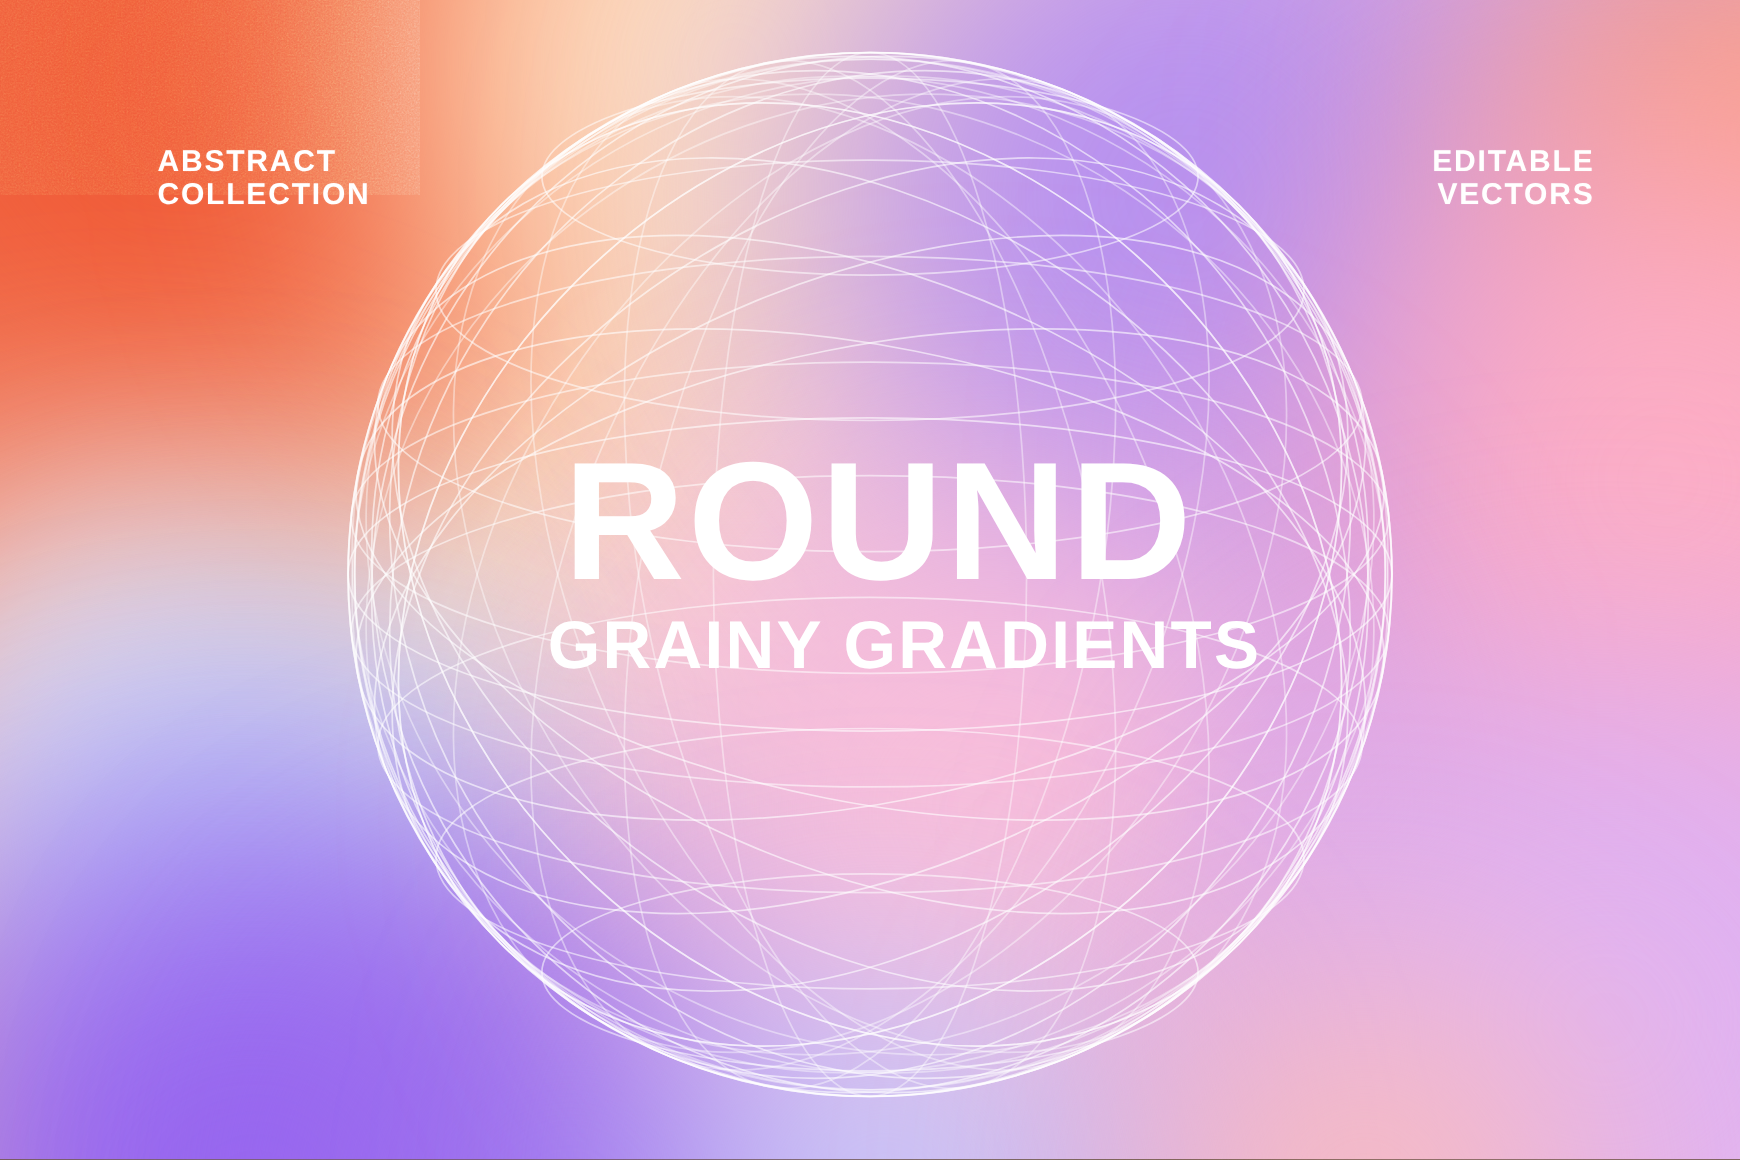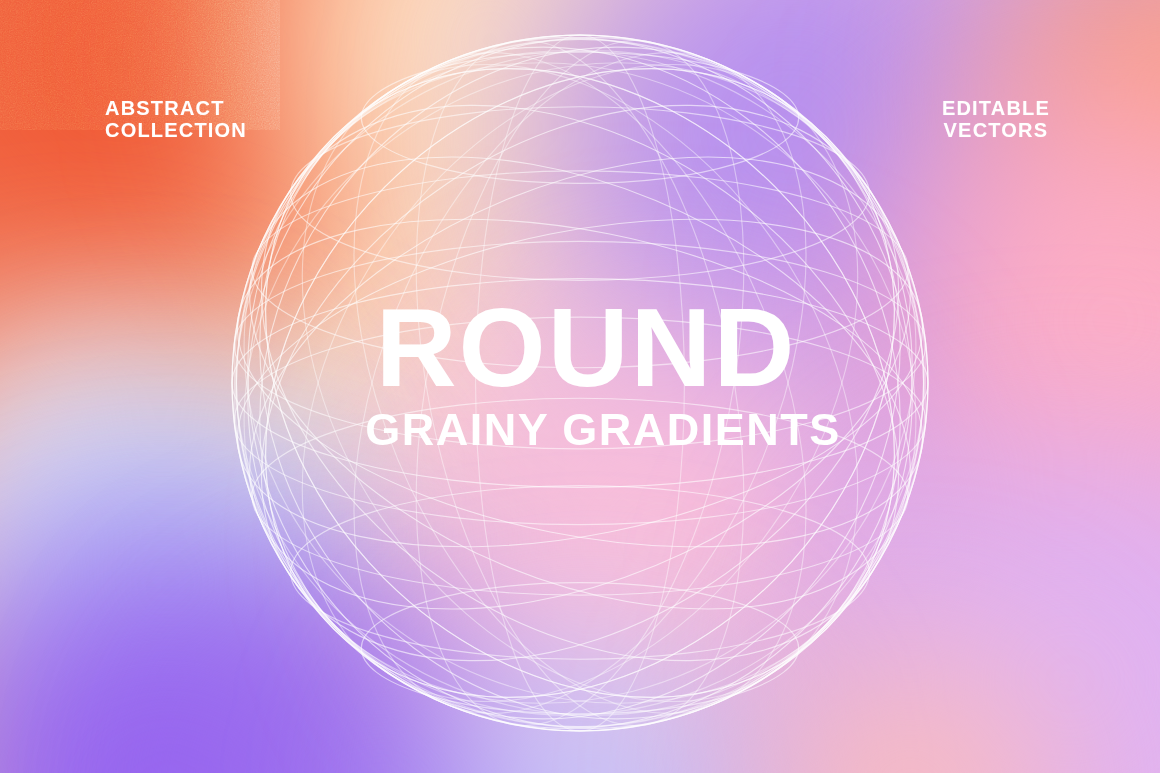--- a/index.html
+++ b/index.html
@@ -137,21 +137,21 @@
     font-size: 20px;
     font-weight: 700;
     line-height: 1.12;
     letter-spacing: 1.2px;
     text-transform: uppercase;
     font-stretch: condensed;
     white-space: pre-line;
     text-shadow: 0 0 1px rgba(255,255,255,0.25);
   }
   #corner-tl { left: 105px; top: 97px; text-align: left; }
-  #corner-tr { right: 110px; top: 97px; text-align: center; }
+  #corner-tr { right: 97px; top: 97px; text-align: right; }
   #corner-bl { left: 105px; top: 628px; text-align: left; }
   #corner-br { right: 97px; top: 630px; text-align: right; }
 
   #title-block {
     position: absolute;
     left: 0; right: 0;
     top: 296px;
     text-align: center;
     margin-left: 12px;
   }

